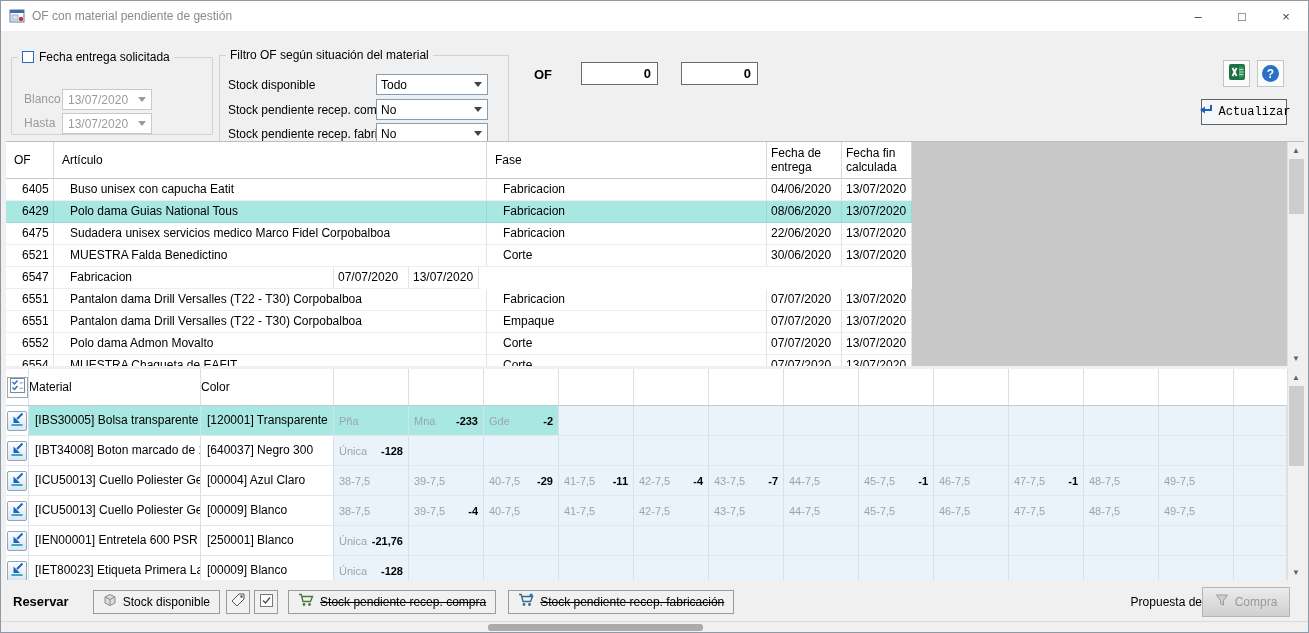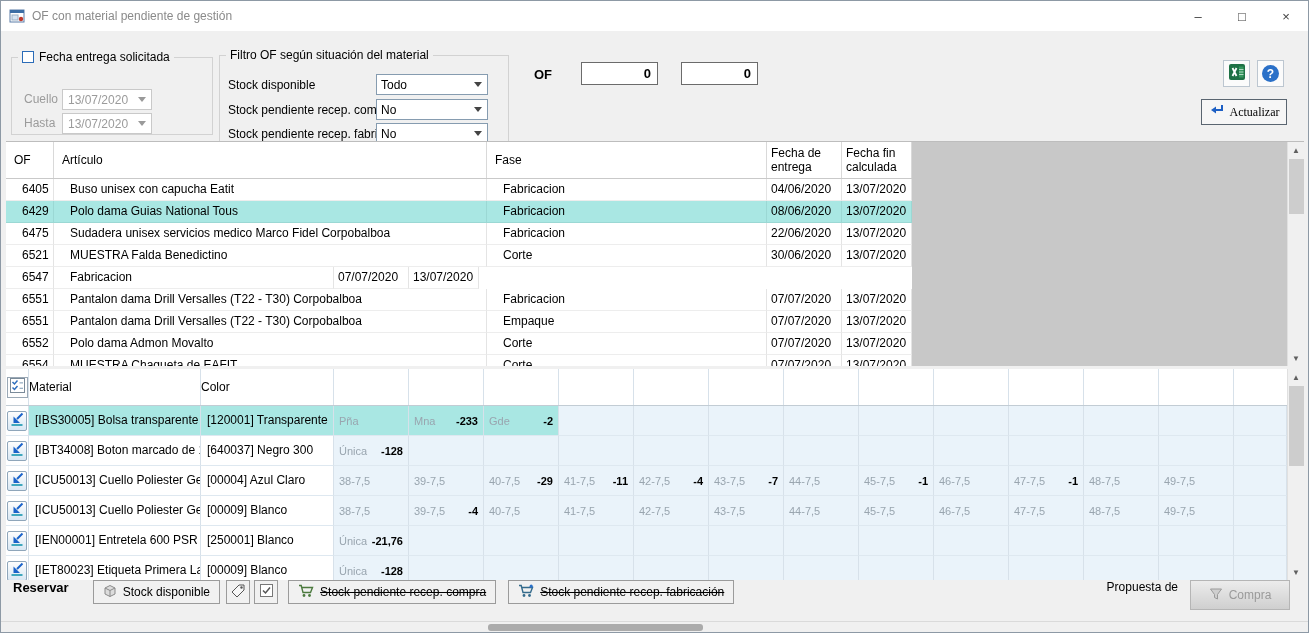--- a/index.html
+++ b/index.html
@@ -28,21 +28,21 @@
 .fg-r1{top:18px}.fg-r2{top:43px}.fg-r3{top:67px}
 .fg-label{font-size:12px}
 .combo{position:absolute;right:10px;top:0;width:112px;height:21px;background:#fff;border:1px solid #869cb0;display:flex;align-items:center;font-size:12px;padding-left:4px}
 .combo .chev{border-top-color:#444}
 .of-label{position:absolute;left:533px;top:22px;font-size:13px;font-weight:bold}
 .of-input{position:absolute;top:17px;width:77px;height:23px;border:1px solid #6b6b6b;background:#fff;text-align:right;padding-right:6px;font-size:13px;font-weight:bold;font-family:inherit}
 .of-in1{left:580px}.of-in2{left:680px}
 .toolbtn{position:absolute;width:27px;height:27px;background:#fbfbfb;border:1px solid #bcc6d0;display:flex;align-items:center;justify-content:center;padding:0}
 .btn-excel{left:1222px;top:15px}.btn-help{left:1256px;top:15px}
 .help-circle{width:17px;height:17px;border-radius:50%;background:#2a70c8;color:#fff;font-size:12px;font-weight:bold;display:flex;align-items:center;justify-content:center}
-.btn-actualizar{position:absolute;left:1200px;top:54px;width:86px;height:26px;background:#f6f6f6;border:1px solid #5a6570;display:flex;align-items:center;justify-content:center;gap:5px;font-size:12px;font-family:Liberation Serif, serif}
+.btn-actualizar{position:absolute;left:1200px;top:54px;width:86px;height:26px;background:#f6f6f6;border:1px solid #5a6570;display:flex;align-items:center;justify-content:center;gap:5px;font-size:12px;font-family:Liberation Mono, monospace}
 
 
 .orders-grid{position:absolute;top:140px;left:5px;width:1298px;height:225px;background:#c8c8c8;border-top:1px solid #bdbdbd;overflow:hidden}
 .ogh{display:flex;width:906px;height:37px;background:#fff;border-bottom:1px solid #c9c9c9}
 .ohc{display:flex;align-items:center;font-size:12px;line-height:14px;border-right:1px solid #d9d9d9;padding-left:8px;background:#fff}
 .w-of{width:48px}.w-art{width:433px}.w-fase{width:280px}.w-ent{width:75px}.w-fin{width:70px}
 .ohc.w-ent,.ohc.w-fin{padding-left:4px}
 .orow{display:flex;width:906px;height:22px;background:#fff}
 .orow.sel{background:#a9e7e3}
 .orow.sel .ocl{border-bottom-color:#9bd8d4;border-right-color:#9bd8d4}
@@ -71,28 +71,28 @@
 .mcl.w-mat,.mcl.w-colr{background:#fff;font-size:12px;line-height:29px;padding-left:6px;white-space:nowrap;overflow:hidden}
 .mcl.w-size{background:#eaf3fa;display:flex;align-items:center;padding:0 5px;font-size:11px}
 .mcl.w-fillr{background:#eaf3fa}
 .sz{color:#99a5af}
 .qty{font-weight:bold;color:#000;margin-left:auto}
 .selbg{background:#a9e7e3 !important}
 .row-icon-btn{width:20px;height:20px;padding:0;border:1px solid #8fa6ba;background:linear-gradient(#fefefe,#d8e7f3);display:flex;align-items:center;justify-content:center;border-radius:2px}
 .hdr-icon-btn{width:21px;height:21px;padding:0;border:1px solid #9aa8b5;background:#fdfdfd;display:flex;align-items:center;justify-content:center}
 
 
-.footer{position:absolute;top:579px;left:0;width:100%;height:43px;background:#f0f0f0;display:flex;align-items:flex-start}
+.footer{position:absolute;top:579px;left:0;width:100%;height:43px;background:#f0f0f0;display:flex;align-items:center}
 .reservar{margin-left:12px;font-size:13px;font-weight:bold}
 .fbtn{display:inline-flex;align-items:center;gap:6px;height:24px;padding:0 9px;background:#f1f1f1;border:1px solid #9b9b9b;font-size:12px;font-family:inherit}
 .fbtn.square{width:24px;padding:0;justify-content:center}
 .ml24{margin-left:24px}.ml6{margin-left:6px}.ml4{margin-left:4px}.ml10{margin-left:10px}.ml12{margin-left:12px}
 .strike .lbl{text-decoration:line-through}
 .propuesta{margin-left:auto;font-size:12px}
-.btn-compra{margin-left:12px;margin-right:18px;width:100px;height:30px;background:linear-gradient(#ececec,#cfcfcf);border:1px solid #b5b5b5;color:#9a9a9a;font-size:12px;display:inline-flex;align-items:center;justify-content:center;gap:6px;font-family:inherit}
+.btn-compra{margin-right:18px;width:88px;height:30px;background:linear-gradient(#ececec,#cfcfcf);border:1px solid #b5b5b5;color:#9a9a9a;font-size:12px;display:inline-flex;align-items:center;justify-content:center;gap:6px;font-family:inherit}
 .hscroll{position:absolute;left:0;bottom:0;width:100%;height:11px;background:#f0f0f0;border-top:1px solid #dadada}
 .hthumb{position:absolute;left:487px;top:2px;width:215px;height:7px;background:#ababab;border-radius:3px}
 </style>
 </head>
 <body>
 
 <div class="window">
 
   <div class="titlebar">
     <span class="app-icon">
@@ -111,21 +111,21 @@
     </div>
   </div>
 
   <div class="filterbar">
 
     <div class="groupbox gb-fecha">
       <div class="gb-legend">
         <span class="checkbox"></span>
         <span>Fecha entrega solicitada</span>
       </div>
-      <span class="date-label" style="left:12px;top:34px">Cuello</span>
+      <span class="date-label" style="left:12px;top:34px">Blanco</span>
       <div class="datebox" style="left:50px;top:31px">
         <span>13/07/2020</span>
         <span class="chev"></span>
       </div>
       <span class="date-label" style="left:12px;top:58px">Hasta</span>
       <div class="datebox" style="left:50px;top:55px">
         <span>13/07/2020</span>
         <span class="chev"></span>
       </div>
     </div>

